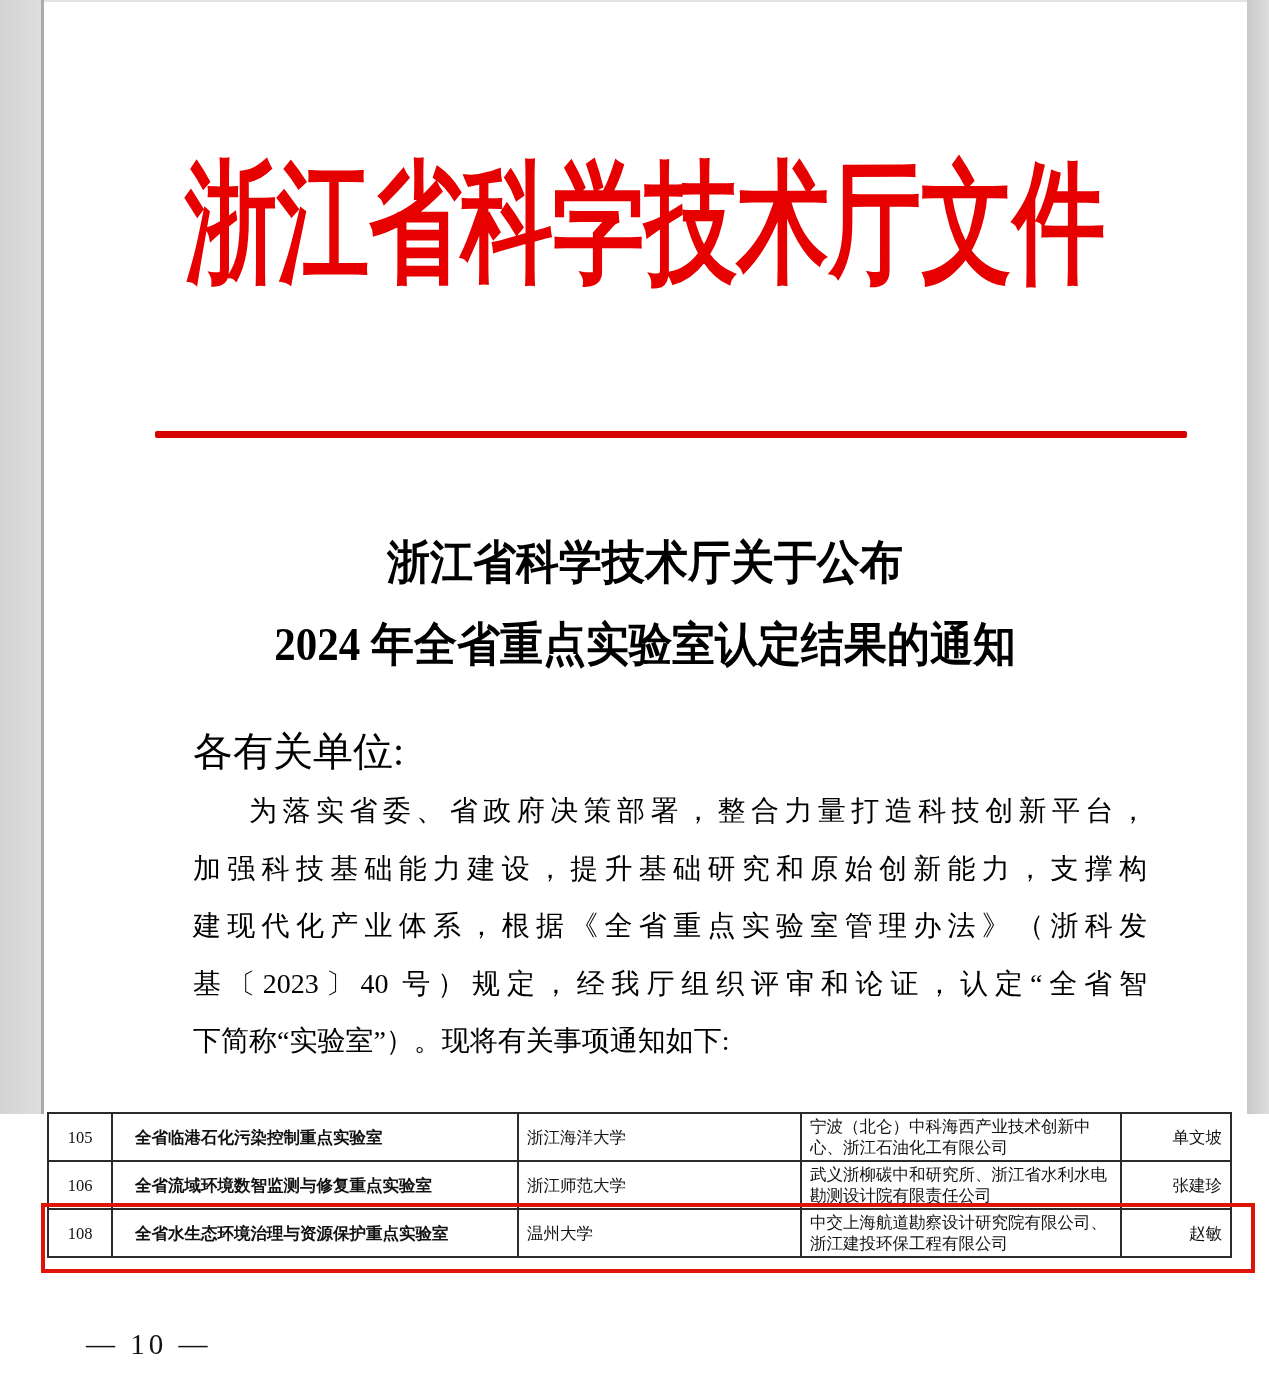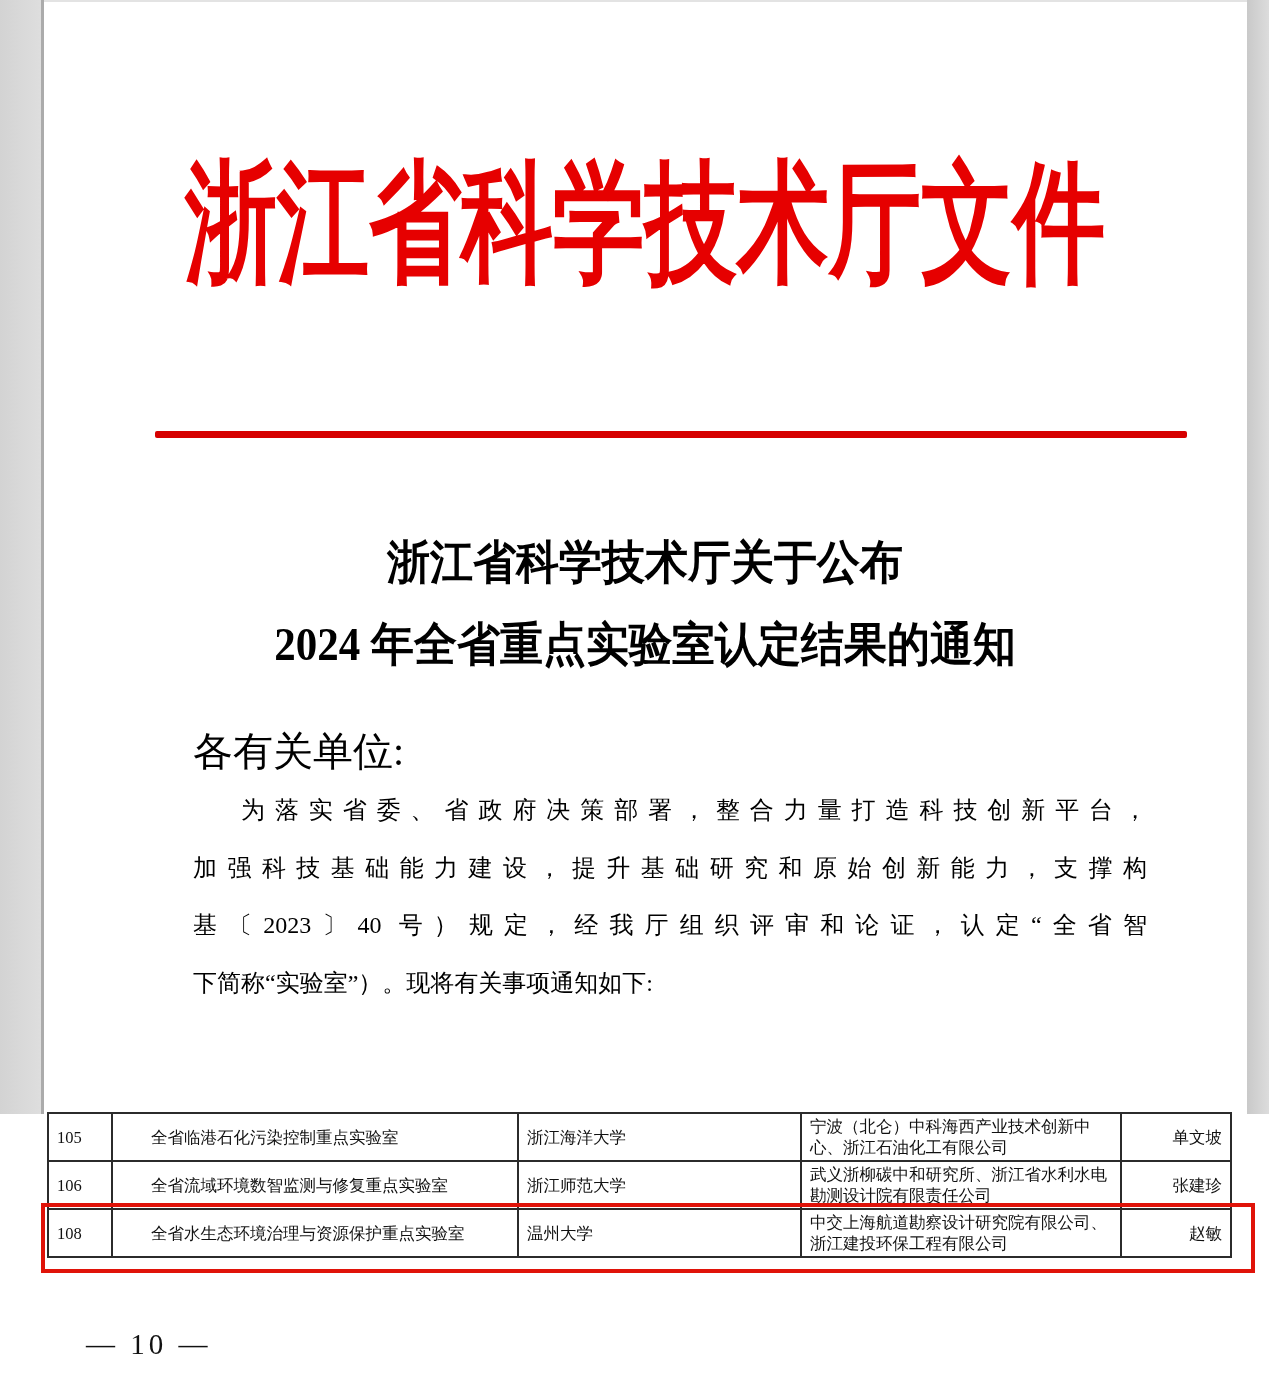--- a/index.html
+++ b/index.html
@@ -58,43 +58,43 @@
     transform: scaleY(1.08); transform-origin: 50% 0;
   }
 
   .salutation {
     position: absolute; left: 193px; top: 724px;
     font-size: 40px; color: #000;
   }
 
   .paragraph {
     position: absolute; left: 193px; top: 782px; width: 954px;
-    font-size: 24px; line-height: 57.5px; color: #000;
+    font-size: 28px; line-height: 57.5px; color: #000;
   }
   .para-line { text-align: justify; text-align-last: justify; }
   .para-line.first { text-indent: 2em; }
   .para-line.last { text-align-last: left; }
 
   
   .result-table {
     position: absolute; left: 47px; top: 1112px;
     border-collapse: collapse;
     font-family: "Liberation Serif", "DejaVu Serif", serif;
     font-size: 16.5px; color: #111;
     table-layout: fixed;
   }
   .result-table td {
     border: 2px solid #2b2b2b;
     padding: 2px 8px;
     line-height: 21px;
     vertical-align: middle;
     overflow: hidden;
   }
-  .result-table td.c-no { }
-  .result-table td.c-lab { padding-left: 38px; }
+  .result-table td.c-no { text-align: center; }
+  .result-table td.c-lab { padding-left: 22px; font-weight: bold; }
   .result-table td.c-dir { text-align: right; }
 
   .highlight-box {
     position: absolute; left: 41px; top: 1203px; width: 1206px; height: 62px;
     border: 4px solid #e01309;
     background: transparent;
     pointer-events: none;
   }
 
   .page-number {
@@ -119,20 +119,21 @@
   <div class="notice-title">
     <div>浙江省科学技术厅关于公布</div>
     <div>2024 年全省重点实验室认定结果的通知</div>
   </div>
 
   <div class="salutation">各有关单位:</div>
 
   <div class="paragraph">
     <div class="para-line first">为落实省委、省政府决策部署，整合力量打造科技创新平台，</div>
     <div class="para-line">加强科技基础能力建设，提升基础研究和原始创新能力，支撑构</div>
+    <div class="para-line">建现代化产业体系，根据《全省重点实验室管理办法》（浙科发</div>
     <div class="para-line">基〔2023〕40 号）规定，经我厅组织评审和论证，认定“全省智</div>
     <div class="para-line last">下简称“实验室”）。现将有关事项通知如下:</div>
   </div>
 
   <table class="result-table">
     <colgroup>
       <col style="width:64px">
       <col style="width:406px">
       <col style="width:283px">
       <col style="width:320px">

